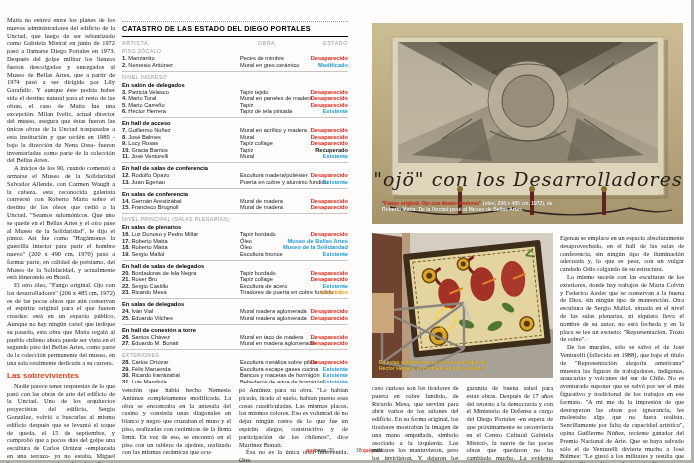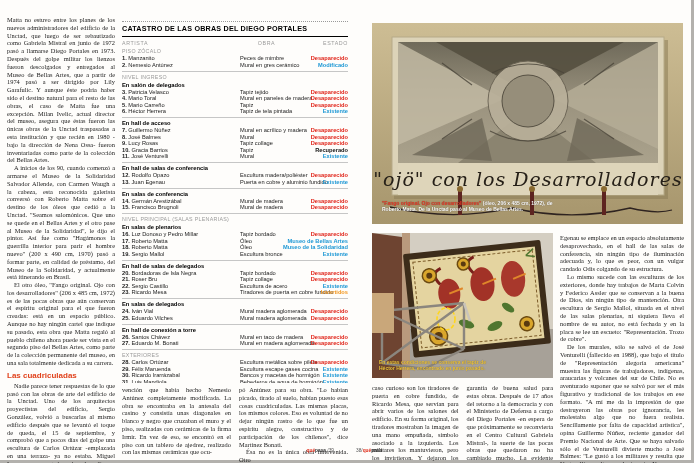--- a/index.html
+++ b/index.html
@@ -60,28 +60,28 @@
 
 <div class="spread">
   <div class="paper"></div>
 
   <div class="article-col">
     <div class="pgroup" id="paras1">
         <p>Matta no estuvo entre los planes de los nuevos administradores del edificio de la Unctad, que luego de ser rebautizado como Gabriela Mistral en junio de 1972 pasó a llamarse Diego Portales en 1973. Después del golpe militar los lienzos fueron descolgados y entregados al Museo de Bellas Artes, que a partir de 1974 pasó a ser dirigido por Lily Garafulic. Y aunque éste podría haber sido el destino natural para el resto de las obras, el caso de Matta fue una excepción. Milan Ivelic, actual director del museo, asegura que éstas fueron las únicas obras de la Unctad traspasadas a esta institución y que recién en 1980 -bajo la dirección de Nena Ossa- fueron inventariadas como parte de la colección del Bellas Artes.</p>
         <p>A inicios de los 90, cuando comenzó a armarse el Museo de la Solidaridad Salvador Allende, con Carmen Waugh a la cabeza, esta reconocida galerista conversó con Roberto Matta sobre el destino de los óleos que cedió a la Unctad. "Seamos salomónicos. Que uno se quede en el Bellas Artes y el otro pase al Museo de la Solidaridad", le dijo el pintor. Así fue como "Hagámonos la guerrilla interior para parir el hombre nuevo" (200 x 490 cm, 1970) pasó a formar parte, en calidad de préstamo, del Museo de la Solidaridad, y actualmente está itinerando en Brasil.</p>
         <p>El otro óleo, "Fango original. Ojo con los desarrolladores" (206 x 485 cm, 1972) es de las pocas obras que aún conservan el espíritu original para el que fueron creadas: está en un espacio público. Aunque no hay ningún cartel que indique su pasado, esta obra que Matta regaló al pueblo chileno ahora puede ser vista en el segundo piso del Bellas Artes, como parte de la colección permanente del museo, en una sala totalmente dedicada a su carrera.</p>
       </div>
-    <h3 class="red-head">Las cuadriculadas</h3>
+    <h3 class="red-head">Las sobrevivientes</h3>
     <div class="pgroup" id="paras2">
         <p>Nadie parece tener respuestas de lo que pasó con las obras de arte del edificio de la Unctad. Uno de los arquitectos proyectistas del edificio, Sergio González, volvió a buscarlas al mismo edificio después que se levantó el toque de queda, el 15 de septiembre, y comprobó que a pocos días del golpe una escultura de Carlos Ortúzar -emplazada en una terraza- ya no estaba. Miguel Lawner, encargado de la Cormu (Corporación de Mejoramiento Urbano) durante la UP y coordinador de la construcción del edificio, no pudo averiguar mucho más. Fue detenido el 12 de septiembre y el 15 lo mandaron a la isla Dawson.</p>
       </div>
   </div>
 
   <div class="catastro">
-    <div class="tbl-title">CATASTRO DE LAS OBRAS DEL DIEGO PORTALES</div>
+    <div class="tbl-title">CATASTRO DE LAS ESTADO DEL DIEGO PORTALES</div>
     <div class="tbl-headers">
       <span class="h-art">ARTISTA</span>
       <span class="h-obra">OBRA</span>
       <span class="h-est">ESTADO</span>
     </div>
     <div id="tbl-body">
         <div class="tbl-level">PISO ZÓCALO</div>
         <div class="tbl-row">
           <span class="c-art"><b>1. </b>Manzanito</span>
           <span class="c-obra">Peces de mimbre</span>

